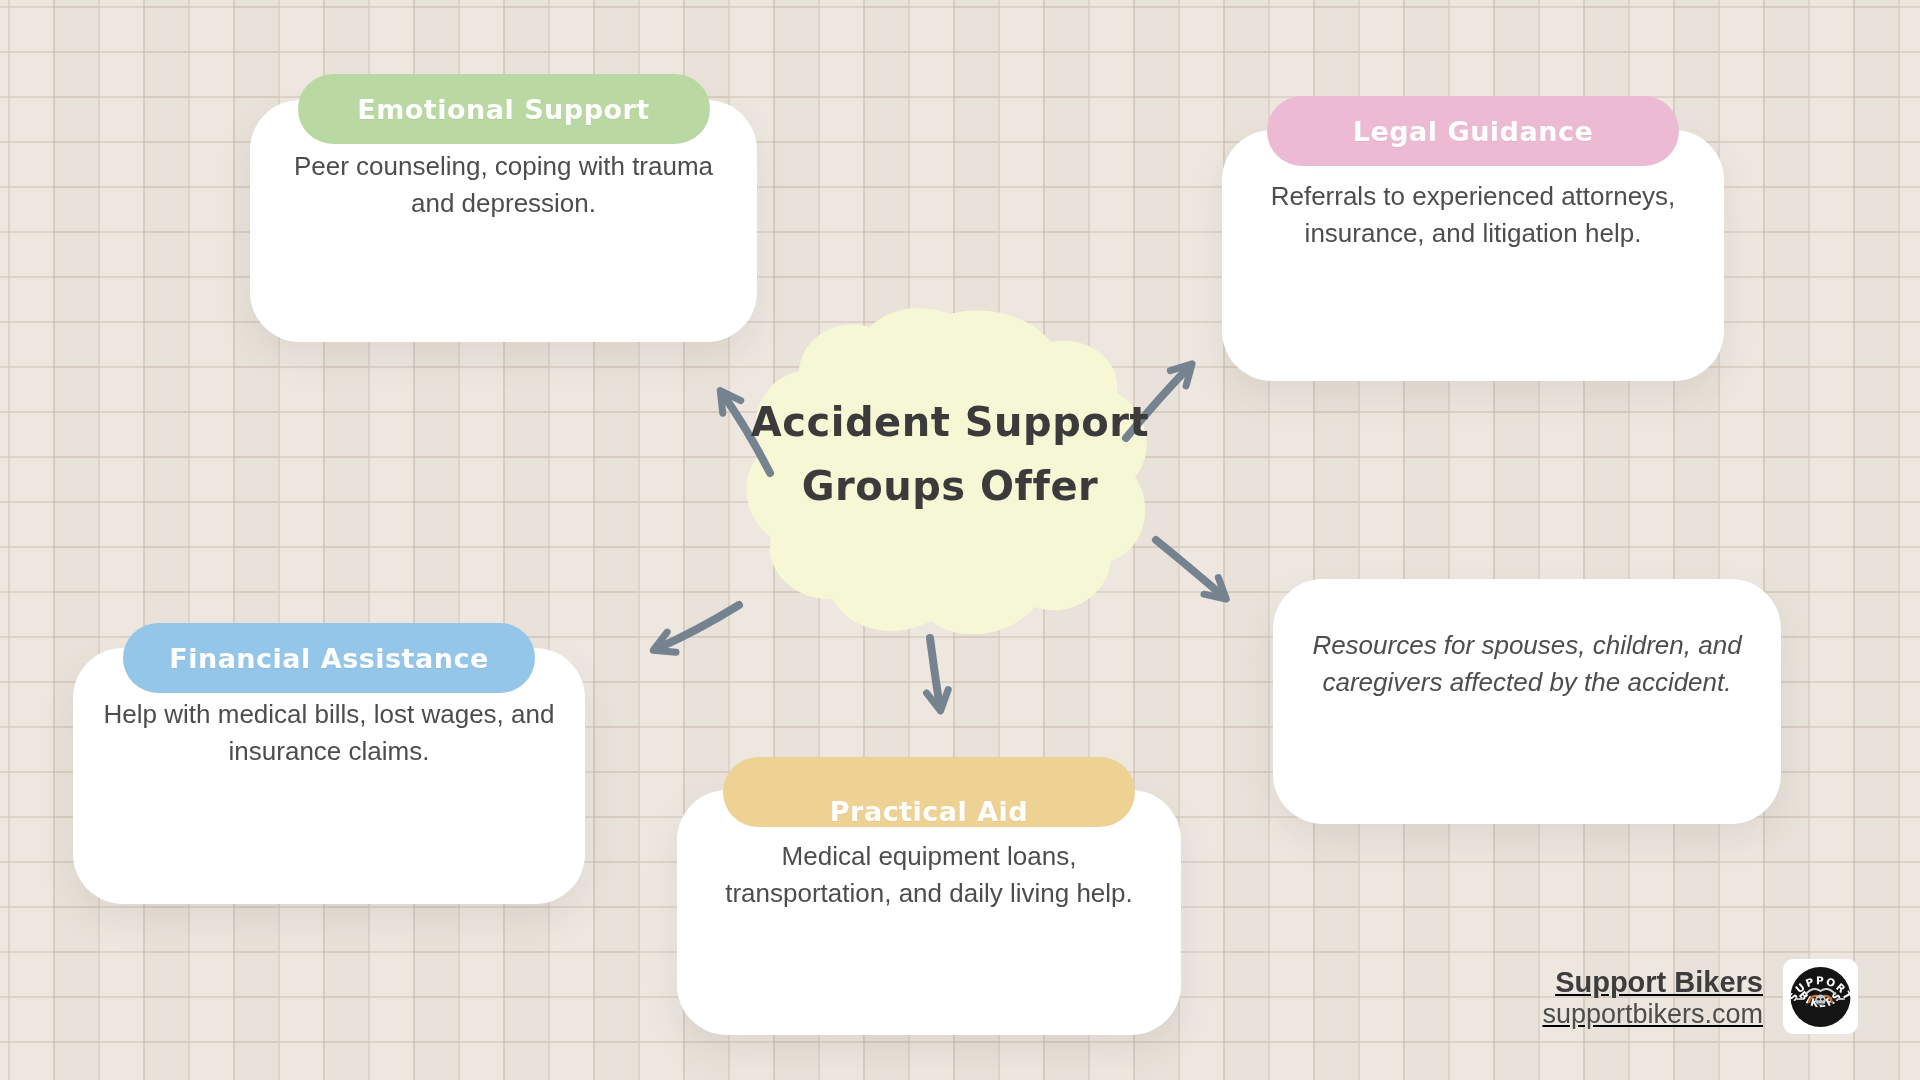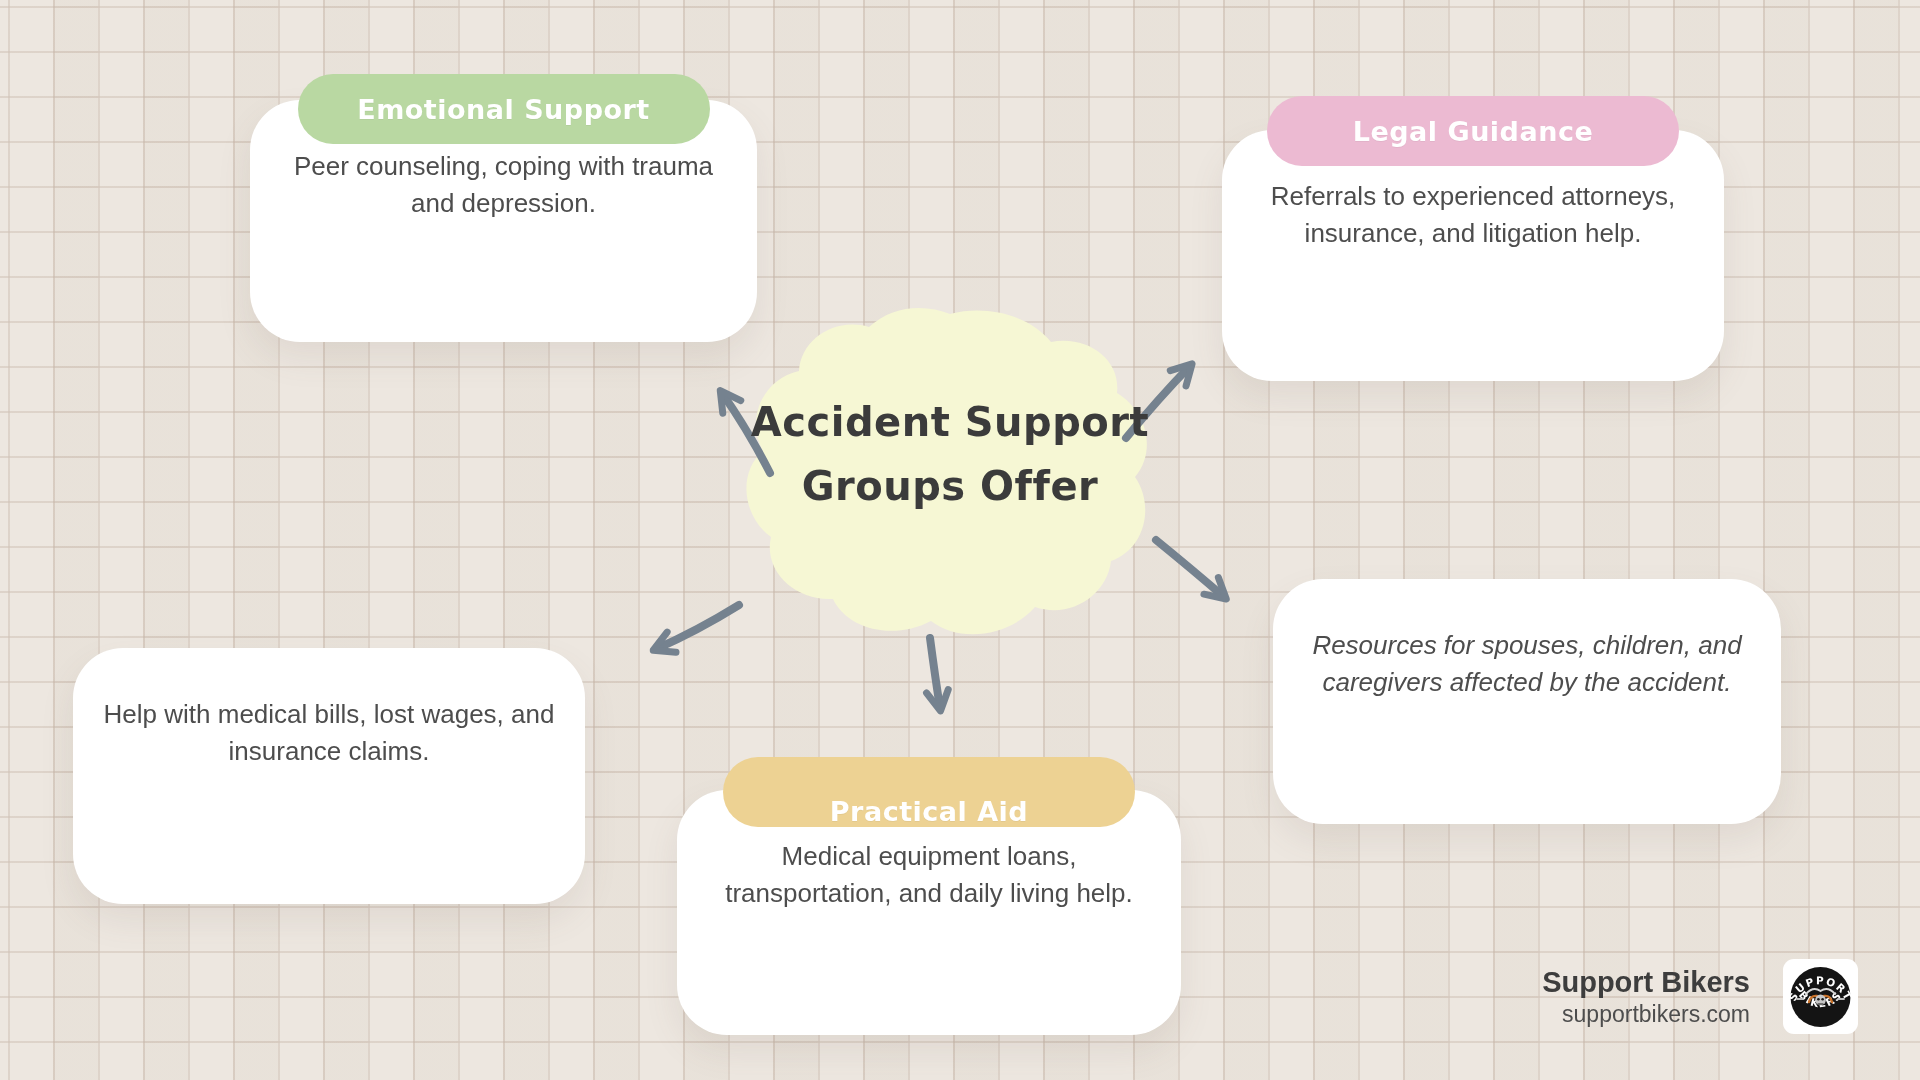--- a/index.html
+++ b/index.html
@@ -62,25 +62,25 @@
     font-weight:800; font-size:40px; line-height:64px;
     color:#3b3b3b; letter-spacing:0.5px;
   }
 
   
   .arrows-svg { position:absolute; left:0; top:0; width:1920px; height:1080px; pointer-events:none; z-index:1; }
 
   
   .footer {
     position:absolute; right:62px; bottom:46px;
-    display:flex; align-items:center; gap:33px;
+    display:flex; align-items:center; gap:20px;text-decoration:underline;
   }
   .footer-text { text-align:right; }
   .brand-name   { font-size:29px; font-weight:bold; color:#3d3d3d; line-height:34px; }
-  .brand-site   { font-size:23px; color:#4d4d4d; line-height:30px; }
+  .brand-site   { font-size:27px; color:#4d4d4d; line-height:30px; }
   .logo-box { width:75px; height:75px; }
 </style>
 </head>
 <body>
 
 <div class="canvas">
 
   <svg class="blob-svg" viewBox="0 0 424 344" aria-hidden="true">
     <path d="M 212 12
          C 250 2, 292 14, 313 40
@@ -132,20 +132,23 @@
     </div>
   </div>
 
   <div class="group g-family">
     <div class="card">
       <div class="card-desc">Resources for spouses, children, and caregivers affected by the accident.</div>
     </div>
   </div>
 
   <div class="group g-financial">
+    <div class="pill" style="background-color: rgb(148, 198, 233);">
+      <span class="pill-label">Financial Assistance</span>
+    </div>
     <div class="card">
       <div class="card-desc">Help with medical bills, lost wages, and insurance claims.</div>
     </div>
   </div>
 
   <div class="group g-practical">
     <div class="pill" style="background-color: rgb(237, 210, 147); align-items: flex-end;">
       <span class="pill-label">Practical Aid</span>
     </div>
     <div class="card">

